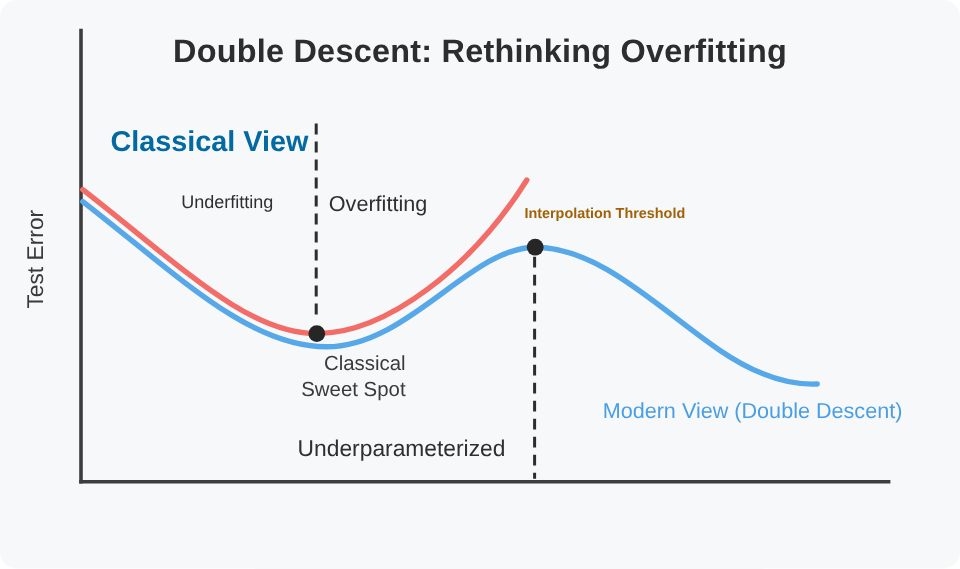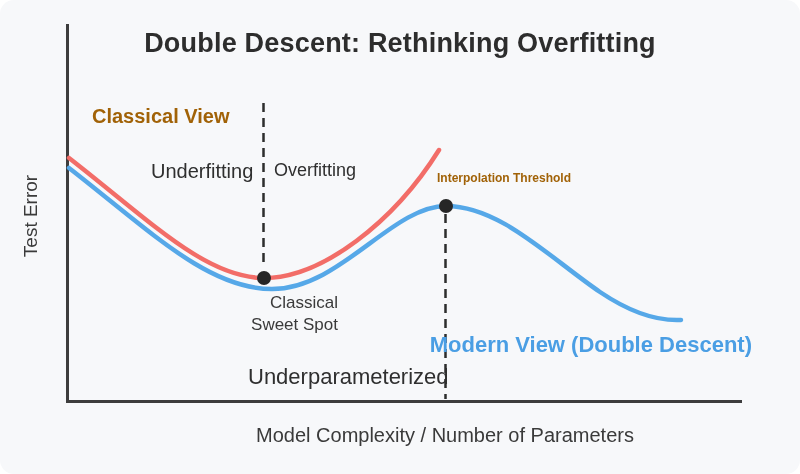--- a/index.html
+++ b/index.html
@@ -26,39 +26,39 @@
     position: absolute;
     left: 0; right: 0; top: 28px;
     text-align: center;
     font-size: 27px;
     font-weight: bold;
     color: #2d2d2d;
     letter-spacing: 0.2px;
   }
   .classical-view {
     left: 92px; top: 105px;
-    font-size: 20px; font-weight: bold;
-    color: #a16207;
+    font-size: 24px; font-weight: bold;
+    color: #0369a1;
   }
   .modern-view {
     right: 48px; top: 332px;
-    font-size: 22px; font-weight: bold;
+    font-size: 18px; font-weight: normal;
     color: #4a9ee4;
   }
-  .underfitting   { left: 151px; top: 160px; font-size: 20px; color: #2f2f2f; }
+  .underfitting   { left: 151px; top: 160px; font-size: 15px; color: #2f2f2f; }
   .overfitting    { left: 274px; top: 160px; font-size: 18px; color: #2f2f2f; text-align: center; }
   .interp-threshold { left: 437px; top: 171px; font-size: 12px; color: #a16207; font-weight: bold; }
   .sweet-spot {
     left: 183px; top: 292px; width: 155px;
     text-align: right;
     font-size: 17px; line-height: 22px;
     color: #3a3a3a;
     white-space: pre-line;
   }
-  .underparam { left: 248px; top: 364px; font-size: 22px; color: #2f2f2f; }
+  .underparam { left: 248px; top: 364px; font-size: 19px; color: #2f2f2f; }
   .overparam  { left: 459px; top: 364px; font-size: 19px; color: #2f2f2f; }
   .x-label {
     left: 145px; top: 424px; width: 600px;
     text-align: center;
     font-size: 20px; color: #3a3a3a;
   }
   .y-label {
     left: 31px; top: 216px;
     transform: translate(-50%, -50%) rotate(-90deg);
     font-size: 19px; color: #3a3a3a;
@@ -81,21 +81,20 @@
 
     <path d="M 69 168 C 150 231 208 289 272 289 C 340 289 392 206 446 206 C 500 206 550 258 600 292 C 634 315 660 321 681 320" fill="none" stroke-width="4.5" stroke-linecap="round" stroke="#56a8e8"></path>
 
     <circle cx="264" cy="278" r="7" fill="#262626"></circle>
     <circle cx="446" cy="206" r="7" fill="#262626"></circle>
   </svg>
 
   <div class="title">Double Descent: Rethinking Overfitting</div>
 
   <div class="label y-label">Test Error</div>
-  <div class="label x-label">Model Complexity / Number of Parameters</div>
 
   <div class="label classical-view">Classical View</div>
   <div class="label modern-view">Modern View (Double Descent)</div>
 
   <div class="label underfitting">Underfitting</div>
   <div class="label overfitting">Overfitting</div>
 
   <div class="label interp-threshold">Interpolation Threshold</div>
   <div class="label sweet-spot">Classical
 Sweet Spot</div>

